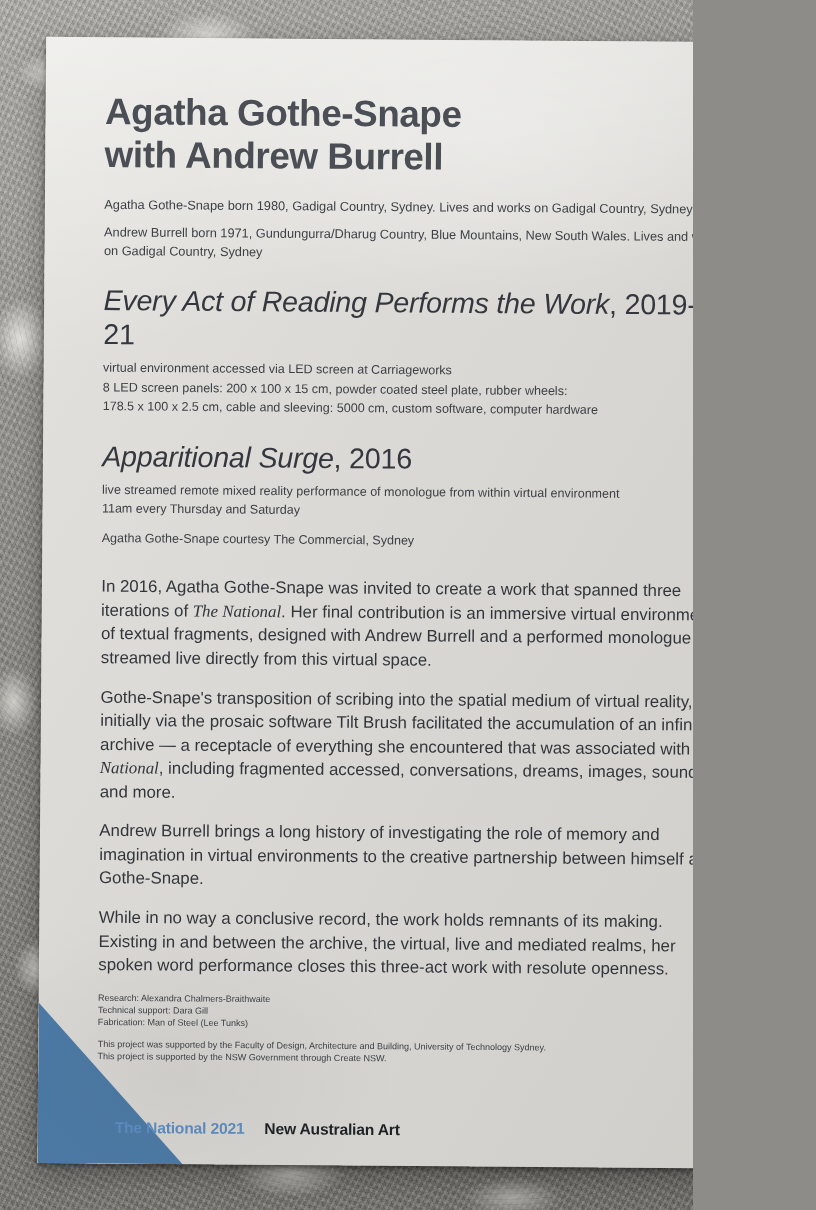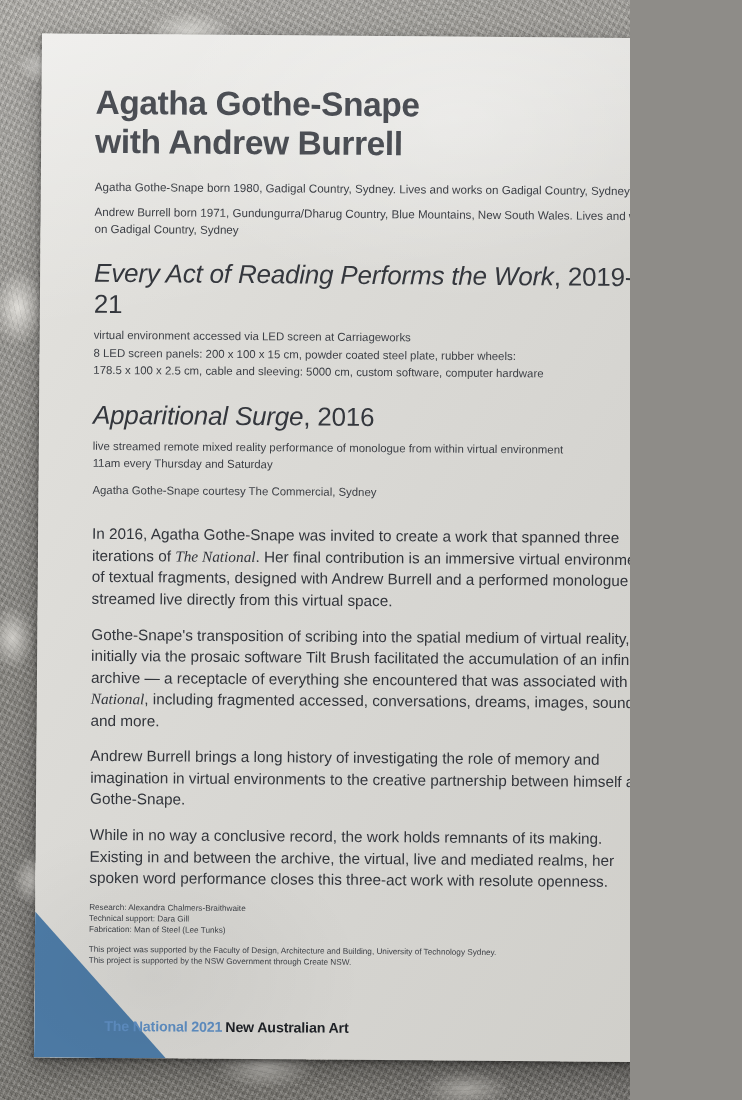--- a/index.html
+++ b/index.html
@@ -169,21 +169,21 @@
   .footer {
     position: absolute;
     left: 70px;
     bottom: 24px;
     font-size: 14.2px;
     font-weight: bold;
     letter-spacing: -0.15px;
     white-space: nowrap;
   }
   .footer .brand { color: #5b89bb; }
-  .footer .tagline { color: #1e2126; margin-left: 3px; }
+  .footer .tagline { color: #1e2126; margin-left: 18px; }
 </style>
 </head>
 <body>
 
 <div id="stage">
 
   <div class="wall"></div>
   <div class="wall-grain"></div>
 
   <div class="panel-wrap">

